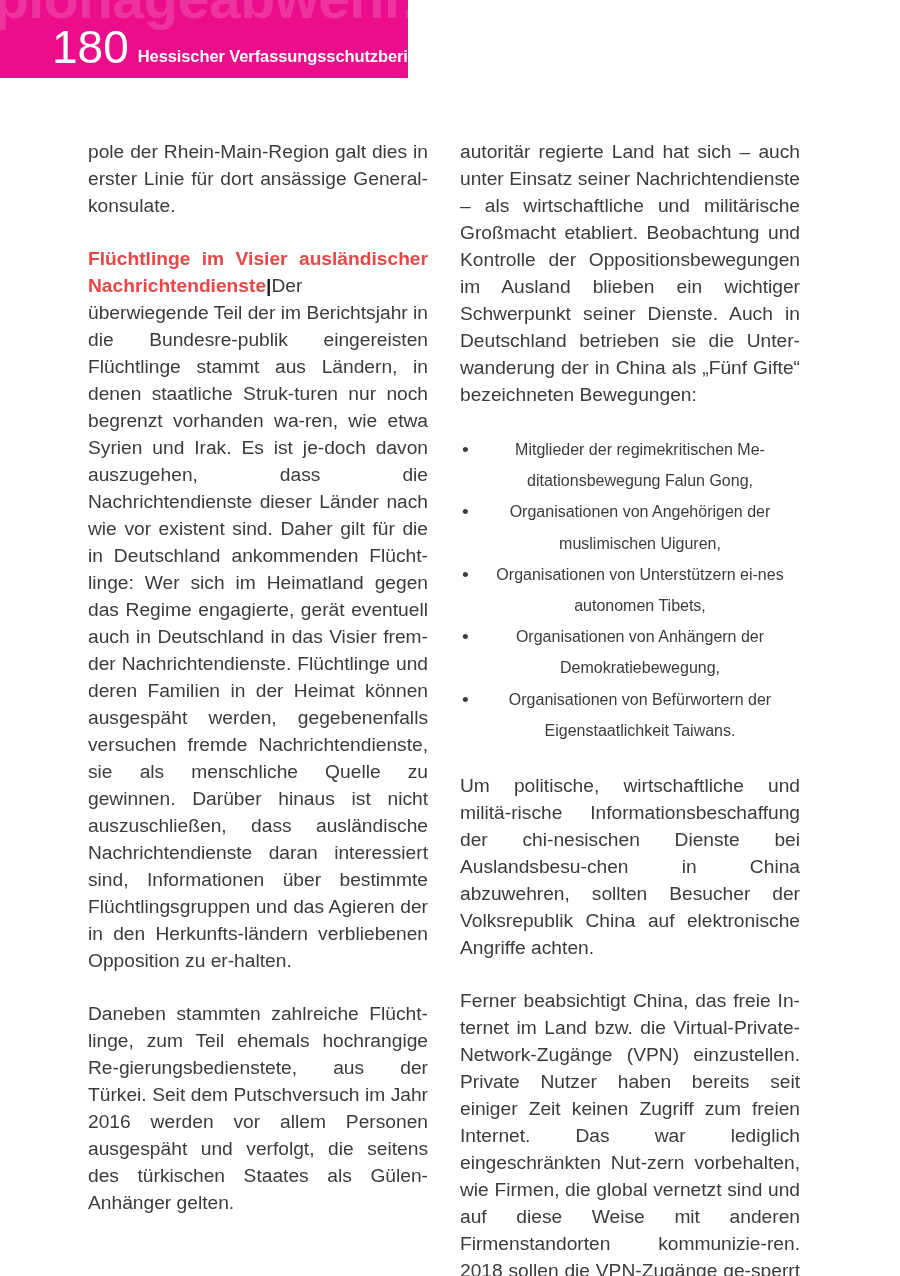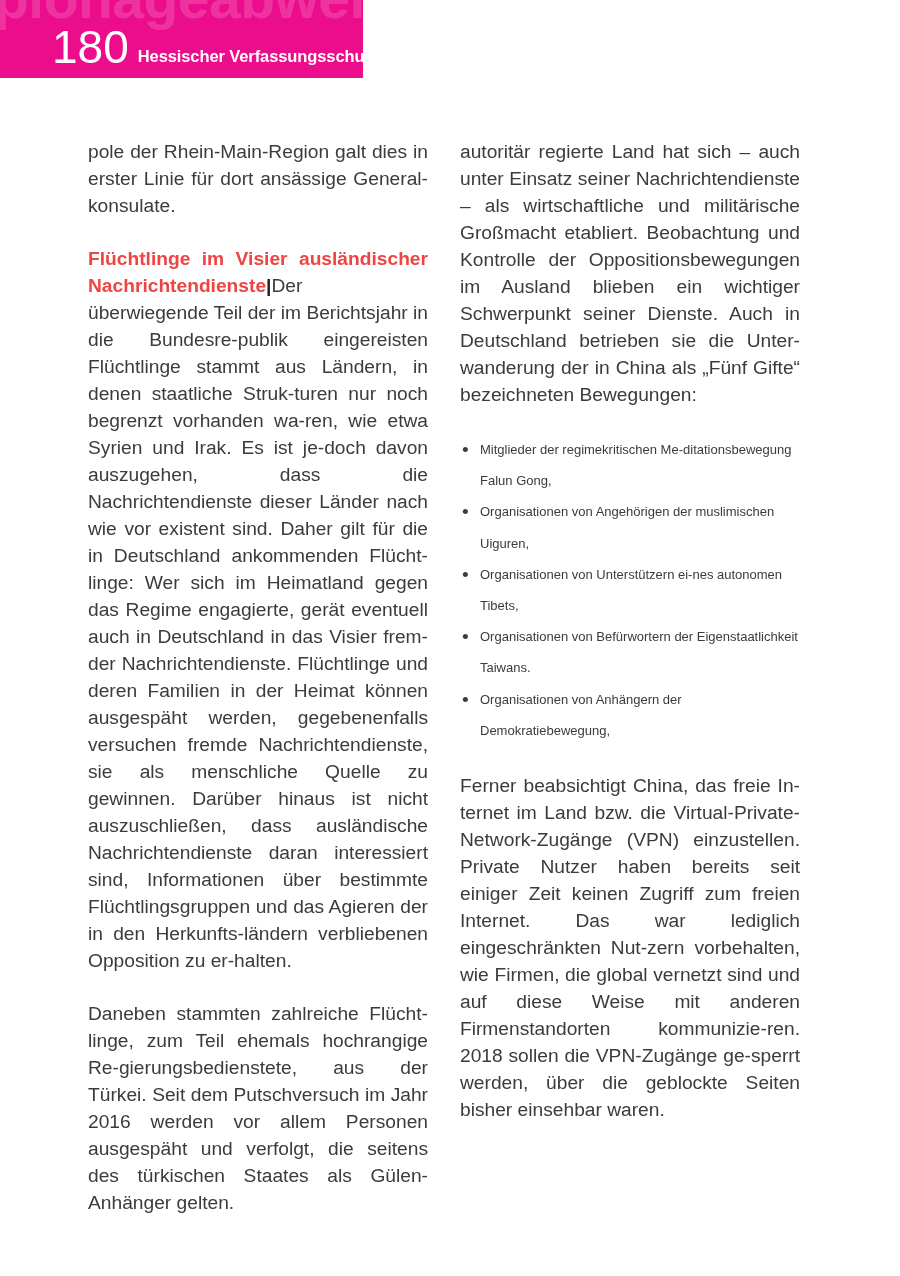--- a/index.html
+++ b/index.html
@@ -14,21 +14,21 @@
     font-family: "Liberation Sans", sans-serif;
     color: #3a3a3a;
     overflow: hidden;
   }
 
   
   .header-band {
     position: absolute;
     left: 0;
     top: 0;
-    width: 363px;
+    width: 408px;
     height: 78px;
     background: #ec0d8c;
     overflow: hidden;
   }
   .header-watermark {
     position: absolute;
     left: -6px;
     top: -30px;
     font-size: 57px;
     font-weight: bold;
@@ -98,24 +98,24 @@
   }
 
   ul.bullets {
     list-style: none;
     margin: 0 0 26px 0;
     padding: 0;
   }
   ul.bullets li {
     position: relative;
     padding-left: 20px;
-    font-size: 13px;
+    font-size: 16px;
     line-height: 31.2px;
     color: #3b3b3b;
-    text-align: left;
+    text-align: center;
   }
   ul.bullets li::before {
     content: "\2022";
     position: absolute;
     left: 2px;
     top: 0;
     font-size: 19.2px;
     line-height: 31.2px;
     color: #3b3b3b;
   }
@@ -144,21 +144,22 @@
 
   </div>
 
   <div class="column">
     <p class="para">autoritär regierte Land hat sich – auch unter Einsatz seiner Nachrichtendienste – als wirtschaftliche und militärische Großmacht etabliert. Beobachtung und Kontrolle der Oppositionsbewegungen im Ausland blieben ein wichtiger Schwerpunkt seiner Dienste. Auch in Deutschland betrieben sie die Unter-wanderung der in China als „Fünf Gifte“ bezeichneten Bewegungen:</p>
 
     <ul class="bullets">
       <li>Mitglieder der regimekritischen Me-ditationsbewegung Falun Gong,</li>
       <li>Organisationen von Angehörigen der muslimischen Uiguren,</li>
       <li>Organisationen von Unterstützern ei-nes autonomen Tibets,</li>
+      <li>Organisationen von Anhängern der Demokratiebewegung,</li>
       <li>Organisationen von Befürwortern der Eigenstaatlichkeit Taiwans.</li>
-      <li>Organisationen von Anhängern der Demokratiebewegung,</li>
     </ul>
 
+    <p class="para">Um politische, wirtschaftliche und militä-rische Informationsbeschaffung der chi-nesischen Dienste bei Auslandsbesu-chen in China abzuwehren, sollten Besucher der Volksrepublik China auf elektronische Angriffe achten.</p>
 
     <p class="para">Ferner beabsichtigt China, das freie In-ternet im Land bzw. die Virtual-Private-Network-Zugänge (VPN) einzustellen. Private Nutzer haben bereits seit einiger Zeit keinen Zugriff zum freien Internet. Das war lediglich eingeschränkten Nut-zern vorbehalten, wie Firmen, die global vernetzt sind und auf diese Weise mit anderen Firmenstandorten kommunizie-ren. 2018 sollen die VPN-Zugänge ge-sperrt werden, über die geblockte Seiten bisher einsehbar waren.</p>
   </div>
 
 </div>
 
 </body></html>

